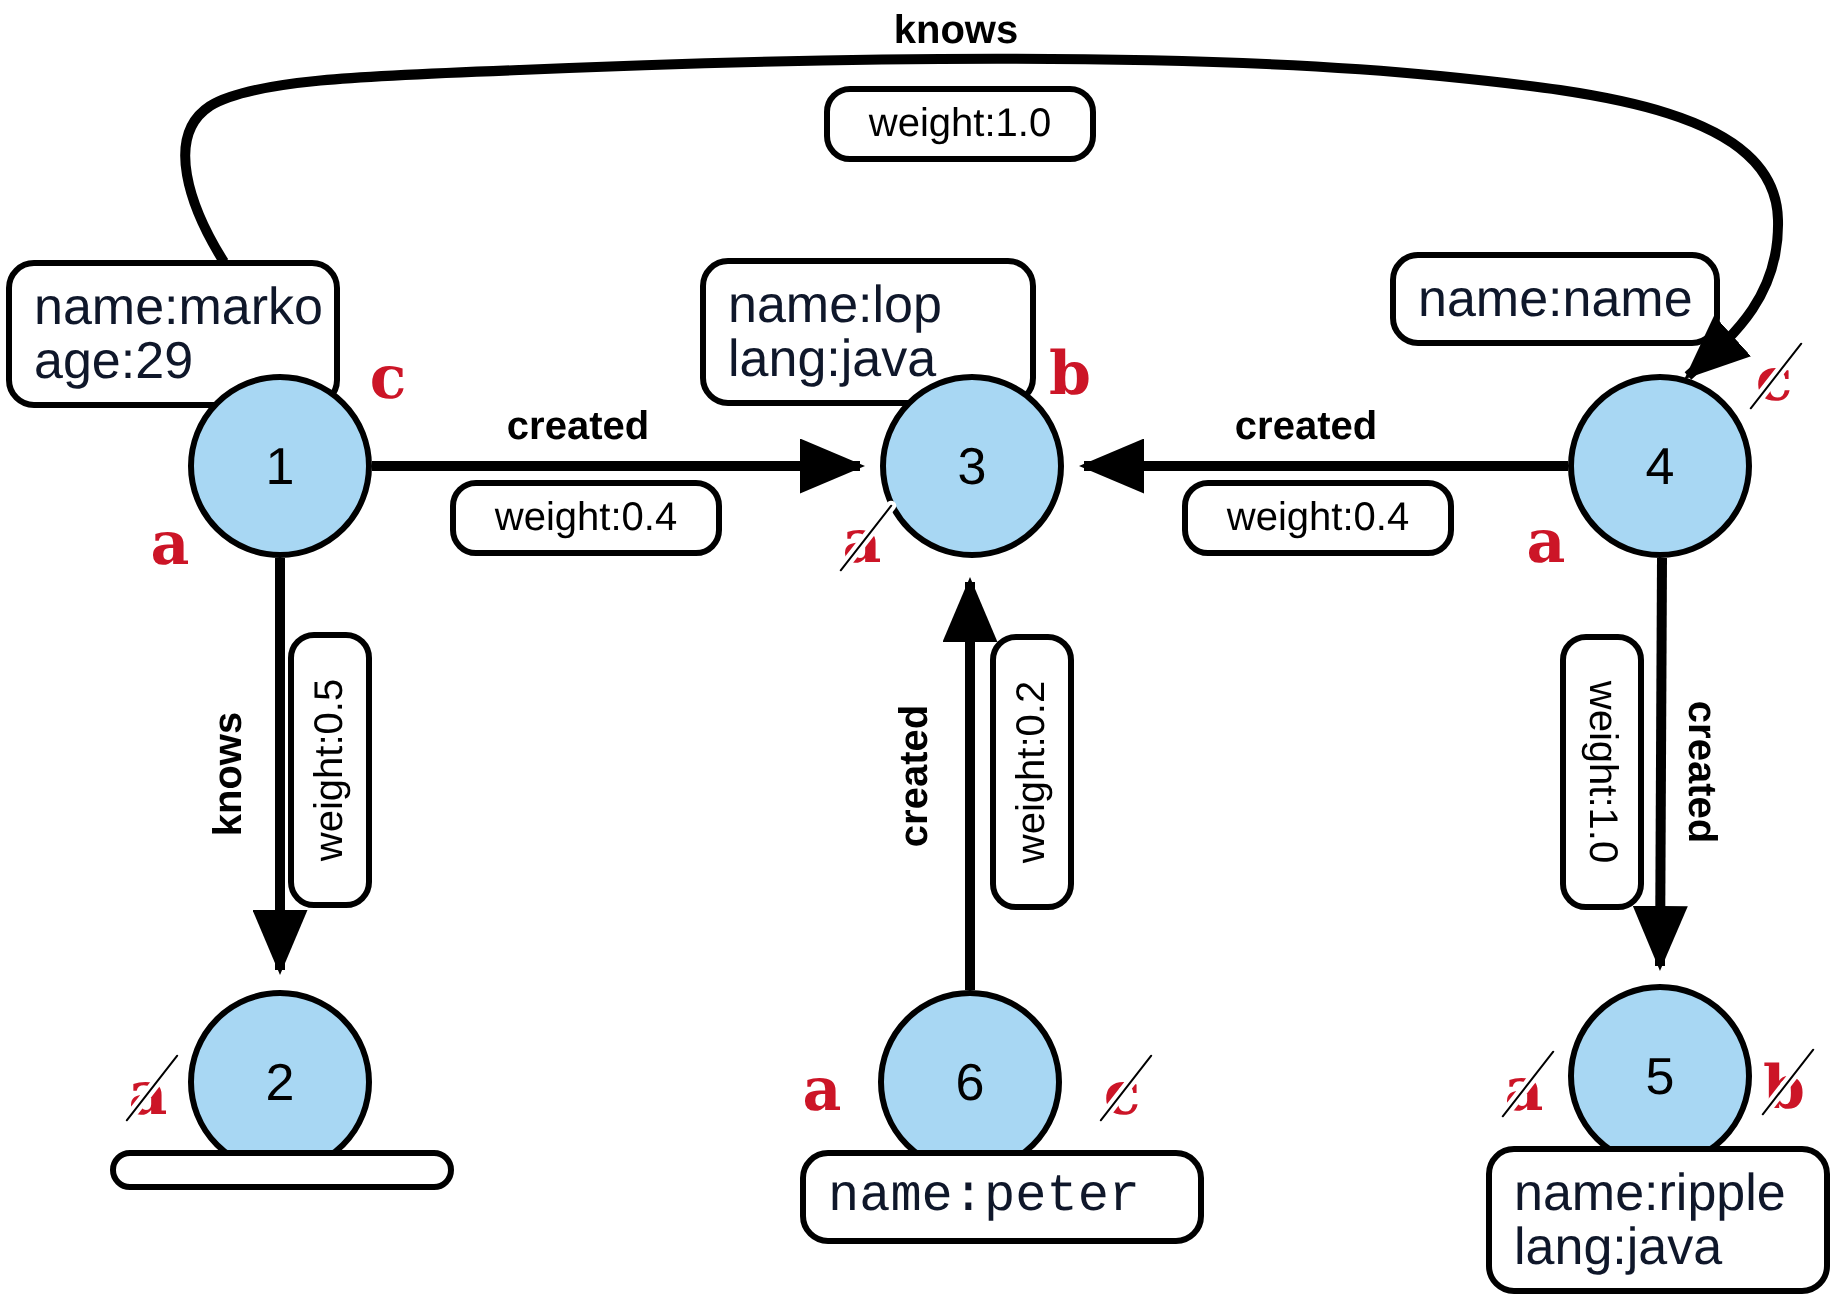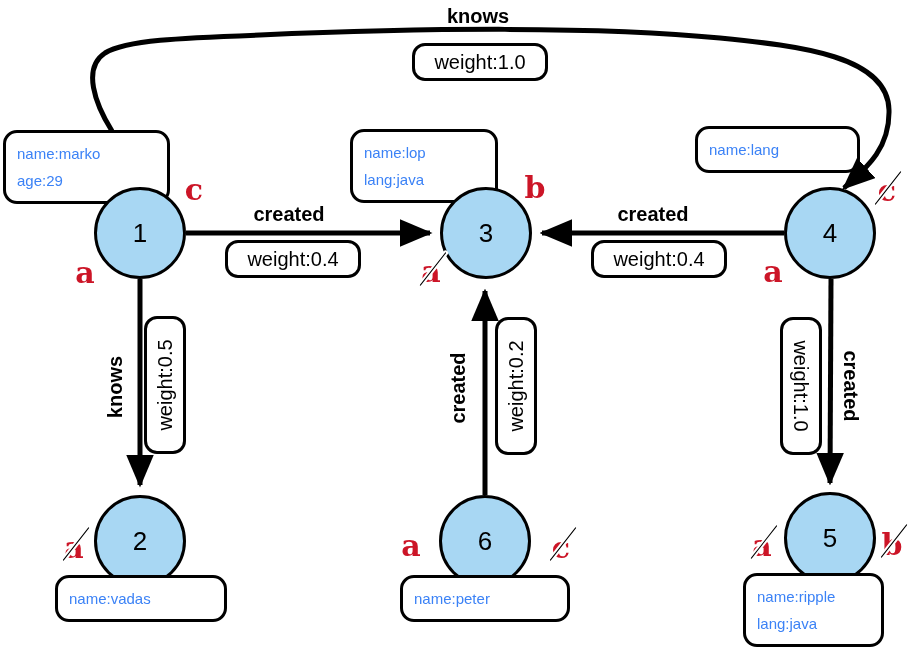--- a/index.html
+++ b/index.html
@@ -5,21 +5,21 @@
   * { margin:0; padding:0; box-sizing:border-box; }
   html,body { background:#fff; }
   .canvas {
     position:relative; width:917px; height:654px; overflow:hidden;
     background:#fff; font-family:"Liberation Sans", sans-serif;
   }
   .edges-svg { position:absolute; left:0; top:0; z-index:2; }
 
   .pbox {
     position:absolute; background:#fff; border:3px solid #000; border-radius:14px;
-    padding:7px 11px; font-size:15px; line-height:27px; color:#3b82f6; z-index:1;
+    padding:7px 11px; font-size:26px; line-height:27px; color:#0f172a; z-index:1;
   }
   .pbox.front { z-index:4; }
 
   .node {
     position:absolute; width:92px; height:92px; border-radius:50%;
     background:#a8d7f3; border:3px solid #000; z-index:3;
     display:flex; align-items:center; justify-content:center;
     font-size:26px; color:#000;
   }
 
@@ -70,34 +70,33 @@
     <line x1="784" y1="233" x2="542" y2="233" stroke="#000" stroke-width="5" marker-end="url(#ah)"></line>
     <line x1="140" y1="279" x2="140" y2="485" stroke="#000" stroke-width="5" marker-end="url(#ah)"></line>
     <line x1="485" y1="495" x2="485" y2="291" stroke="#000" stroke-width="5" marker-end="url(#ah)"></line>
     <line x1="831" y1="279" x2="830" y2="483" stroke="#000" stroke-width="5" marker-end="url(#ah)"></line>
   </svg>
 
   <div class="pbox" style="left:3px; top:130px; width:167px;">
     <div>name:marko</div>
     <div>age:29</div>
   </div>
-  <div class="pbox" style="left:350px; top:129px; width:148px;">
+  <div class="pbox" style="left:350px; top:129px; width:168px;">
     <div>name:lop</div>
     <div>lang:java</div>
   </div>
   <div class="pbox" style="left:695px; top:126px; width:165px;">
-    <div>name:lang</div>
+    <div>name:name</div>
   </div>
   <div class="pbox front" style="left:55px; top:575px; width:172px;">
-    <div>name:vadas</div>
   </div>
-  <div class="pbox front" style="left:400px; top:575px; width:170px;">
+  <div class="pbox front" style="left:400px; top:575px; width:202px;font-family:Liberation Mono, monospace;">
     <div>name:peter</div>
   </div>
-  <div class="pbox front" style="left:743px; top:573px; width:141px;">
+  <div class="pbox front" style="left:743px; top:573px; width:172px;">
     <div>name:ripple</div>
     <div>lang:java</div>
   </div>
 
   <div class="node" style="left:94px;  top:187px;">
       <span>1</span>
     </div>
   <div class="node" style="left:440px; top:187px;">
       <span>3</span>
     </div>

